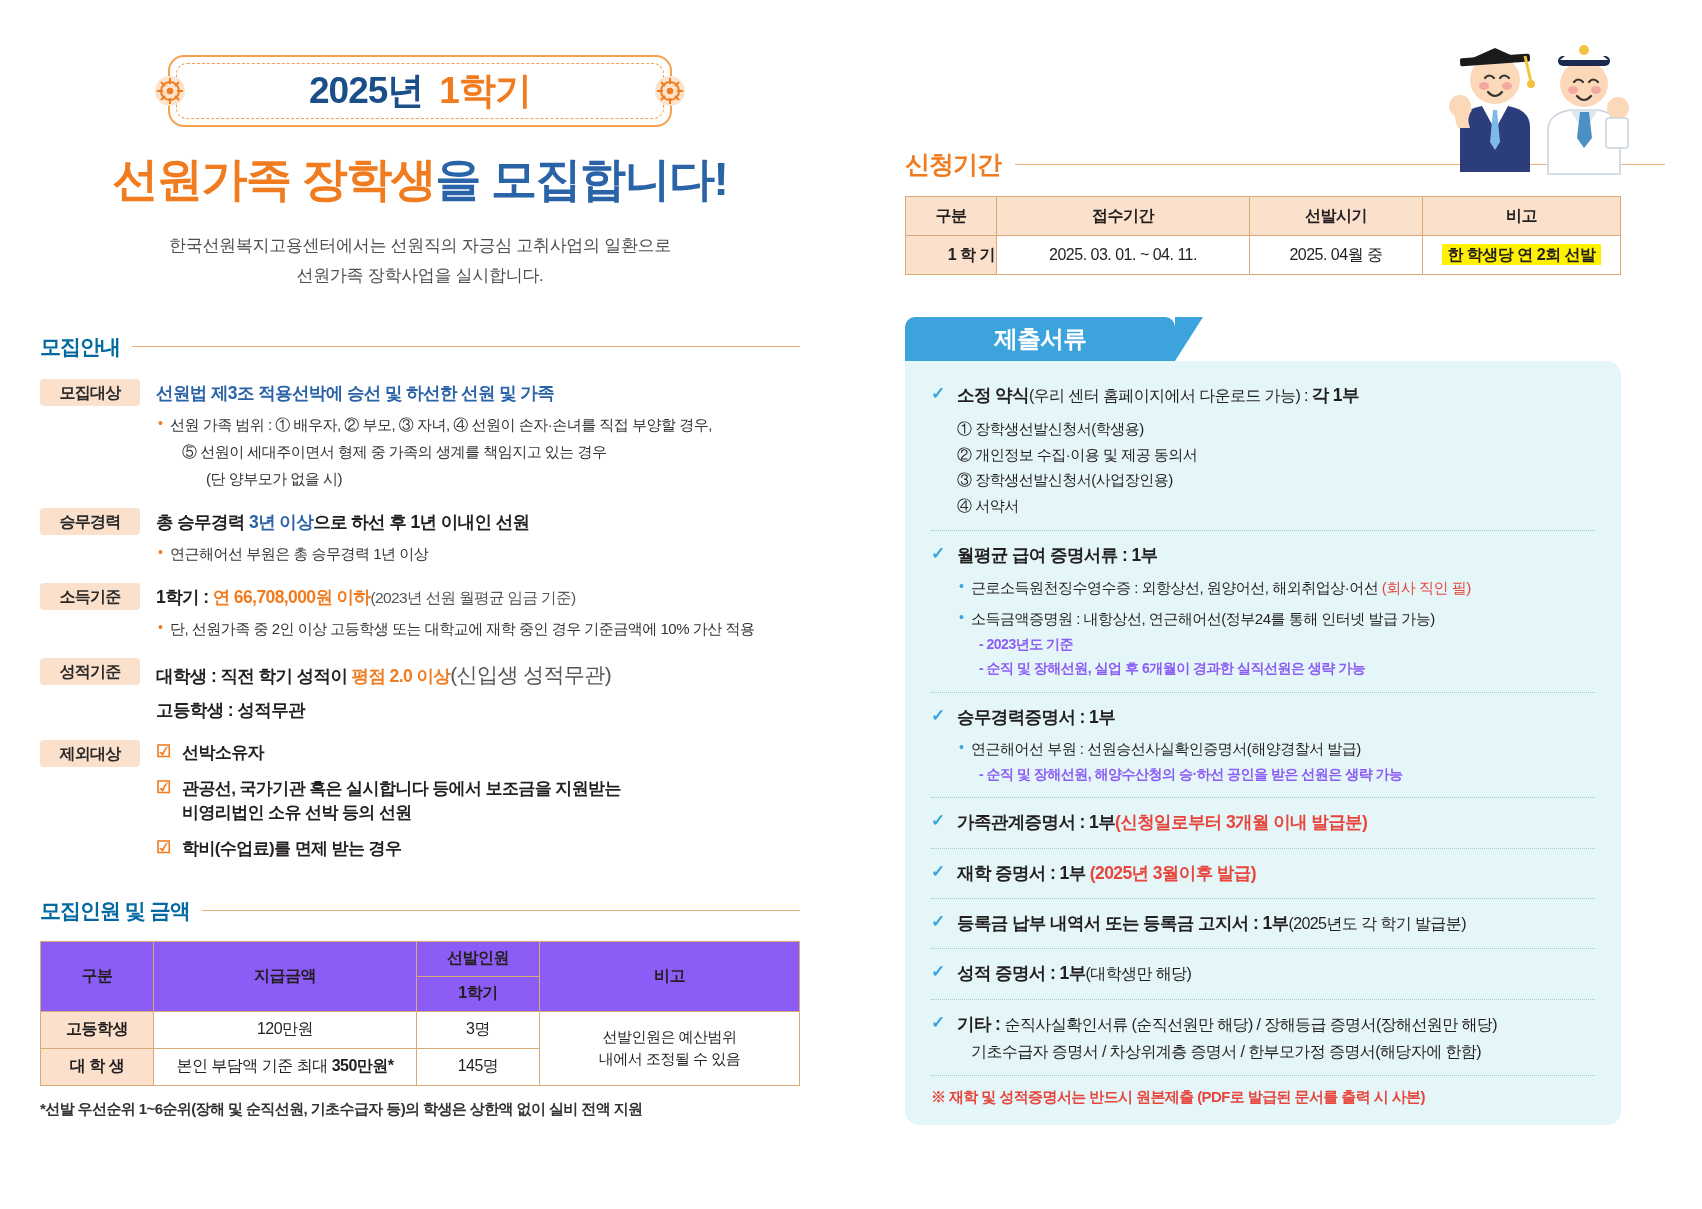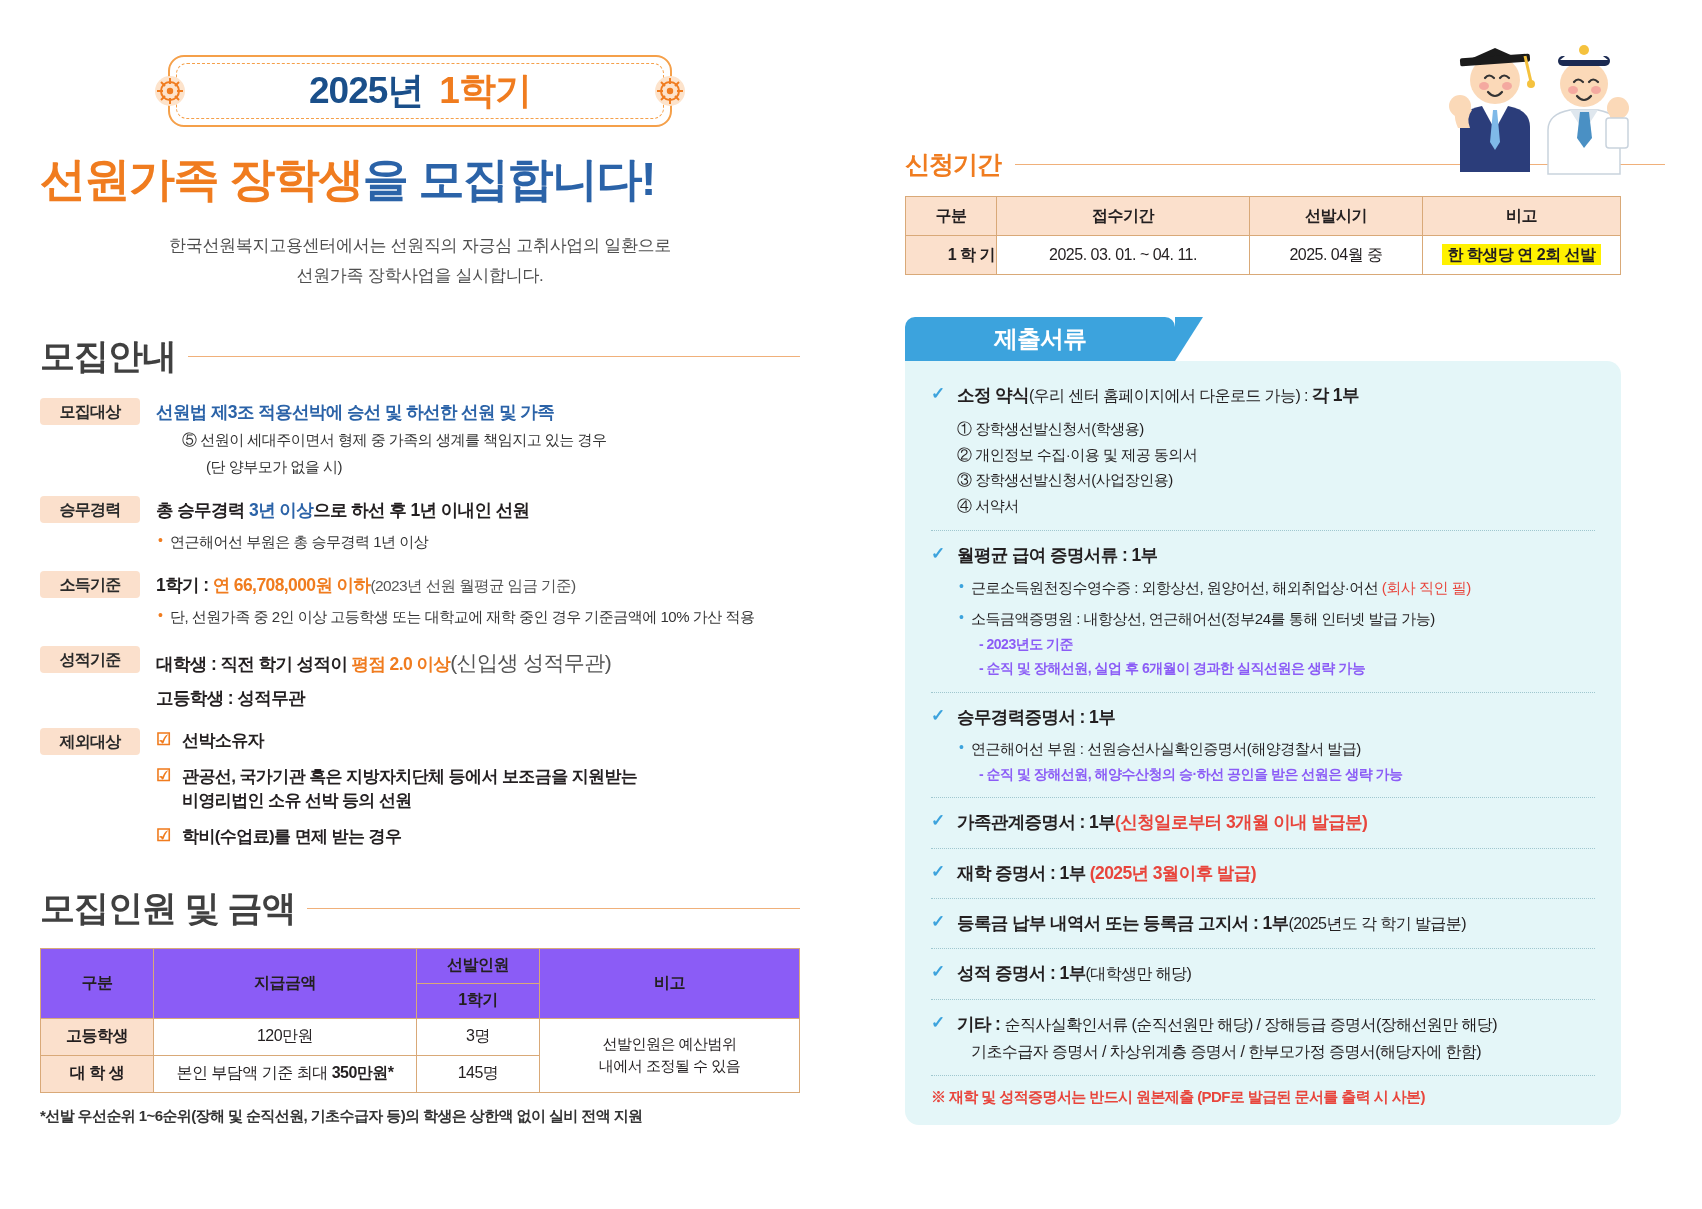--- a/index.html
+++ b/index.html
@@ -39,33 +39,33 @@
   }
   .ribbon .deco {
     position:absolute; width:30px; height:30px; border-radius:50%;
     background:#fde3cb; top:19px; z-index:3;
   }
   .ribbon .deco.l { left:-15px; }
   .ribbon .deco.r { right:-15px; }
   .ribbon .deco svg { display:block; }
 
   .headline {
-    margin-top:22px; text-align:left;
+    margin-top:22px; text-align:center;
     font-size:46px; font-weight:bold; letter-spacing:-1.5px;
     white-space:nowrap;
   }
   .headline .o { color:#f07c1f; }
   .headline .b { color:#2b63a8; }
   .subline {
     margin-top:20px; text-align:center;
     font-size:17px; line-height:1.75; color:#4f4f4f; letter-spacing:-0.3px;
   }
 
   .sec-title {
-    font-size:35px; font-weight:bold; color:#404040; letter-spacing:-1px;
+    font-size:21px; font-weight:bold; color:#0369a1; letter-spacing:-1px;
     display:flex; align-items:center; gap:12px;
   }
   .sec-title .rule { flex:1; height:1px; background:#f0b07a; }
 
   .rows { margin-top:18px; }
   .row { display:flex; margin-bottom:17px; }
   .tag {
     flex:0 0 100px; height:27px; line-height:27px; text-align:center;
     background:#fbe0cc; color:#2a2a2a; font-size:16px; font-weight:bold;
     border-radius:4px; letter-spacing:-0.8px; margin-right:16px;
@@ -201,20 +201,21 @@
         <span>모집안내</span>
         <span class="rule"></span>
       </div>
 
       <div class="rows">
 
         <div class="row">
           <div class="tag">모집대상</div>
           <div class="rowbody">
             <div class="main blue">선원법 제3조 적용선박에 승선 및 하선한 선원 및 가족</div>
+            <div class="bul">선원 가족 범위 : ① 배우자, ② 부모, ③ 자녀, ④ 선원이 손자·손녀를 직접 부양할 경우,</div>
             <div class="sub2">⑤ 선원이 세대주이면서 형제 중 가족의 생계를 책임지고 있는 경우</div>
             <div class="sub3">(단 양부모가 없을 시)</div>
           </div>
         </div>
 
         <div class="row">
           <div class="tag">승무경력</div>
           <div class="rowbody">
             <div class="main">
               <span>총 승무경력 </span><span class="c-blue">3년 이상</span><span>으로 하선 후 1년 이내인 선원</span>
@@ -241,21 +242,21 @@
             </div>
             <div class="main" style="margin-top:6px">고등학생 : 성적무관</div>
           </div>
         </div>
 
         <div class="row">
           <div class="tag">제외대상</div>
           <div class="rowbody">
             <div class="chk">선박소유자</div>
             <div class="chk">
-              <span>관공선, 국가기관 혹은 지방자치단체 등에서 보조금을 지원받는</span>
+              <span>관공선, 국가기관 혹은 실시합니다 등에서 보조금을 지원받는</span>
               <span class="l2">비영리법인 소유 선박 등의 선원</span>
             </div>
             <div class="chk">학비(수업료)를 면제 받는 경우</div>
           </div>
         </div>
 
       </div>
     </div>
 
     <div style="margin-top:24px;">

